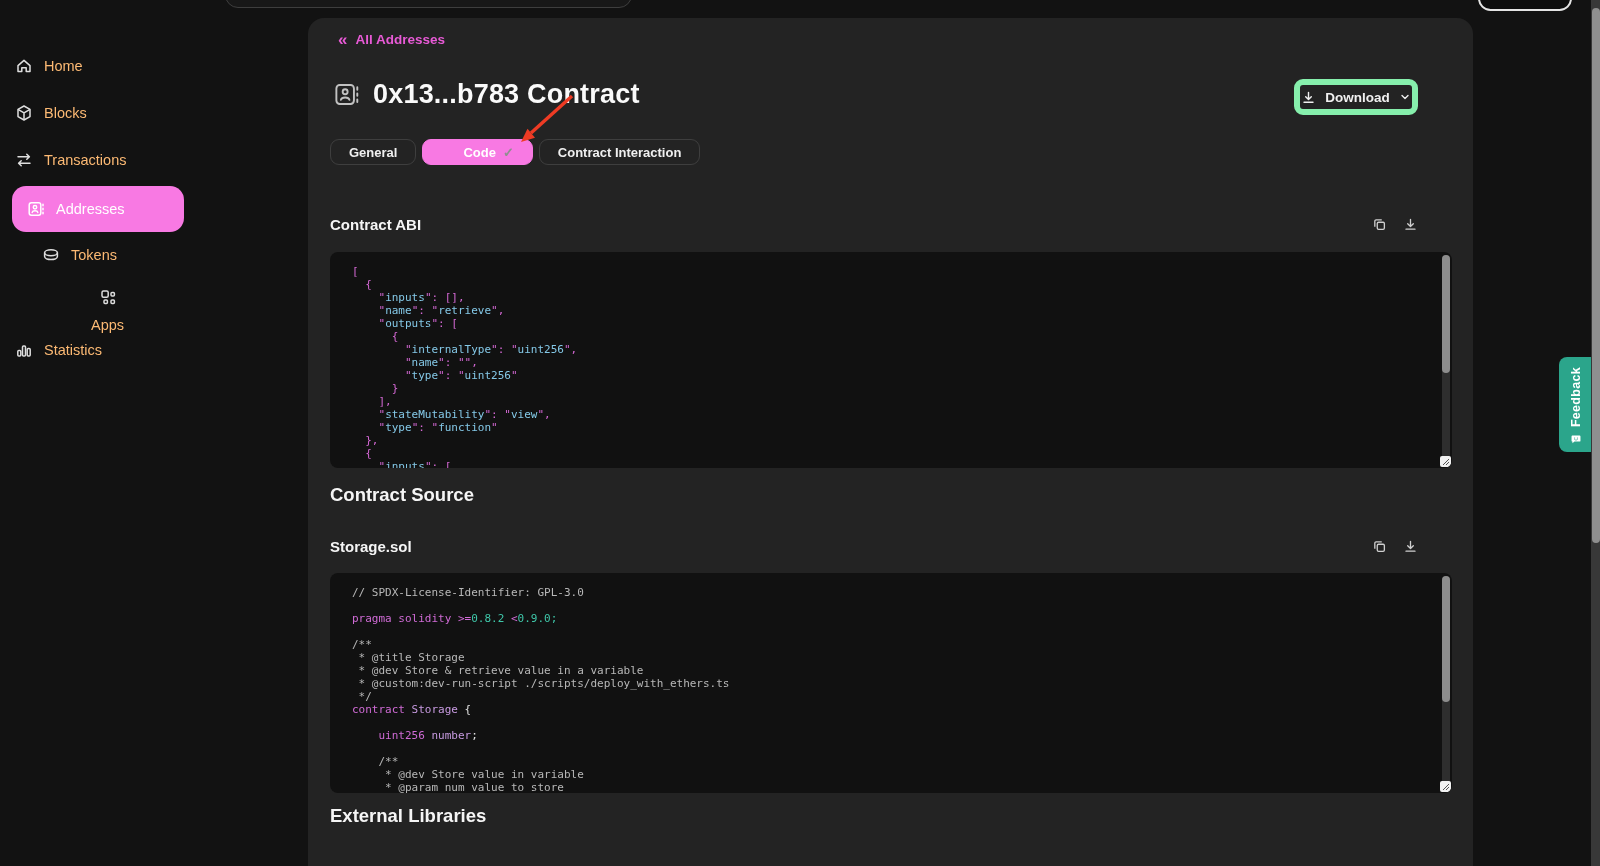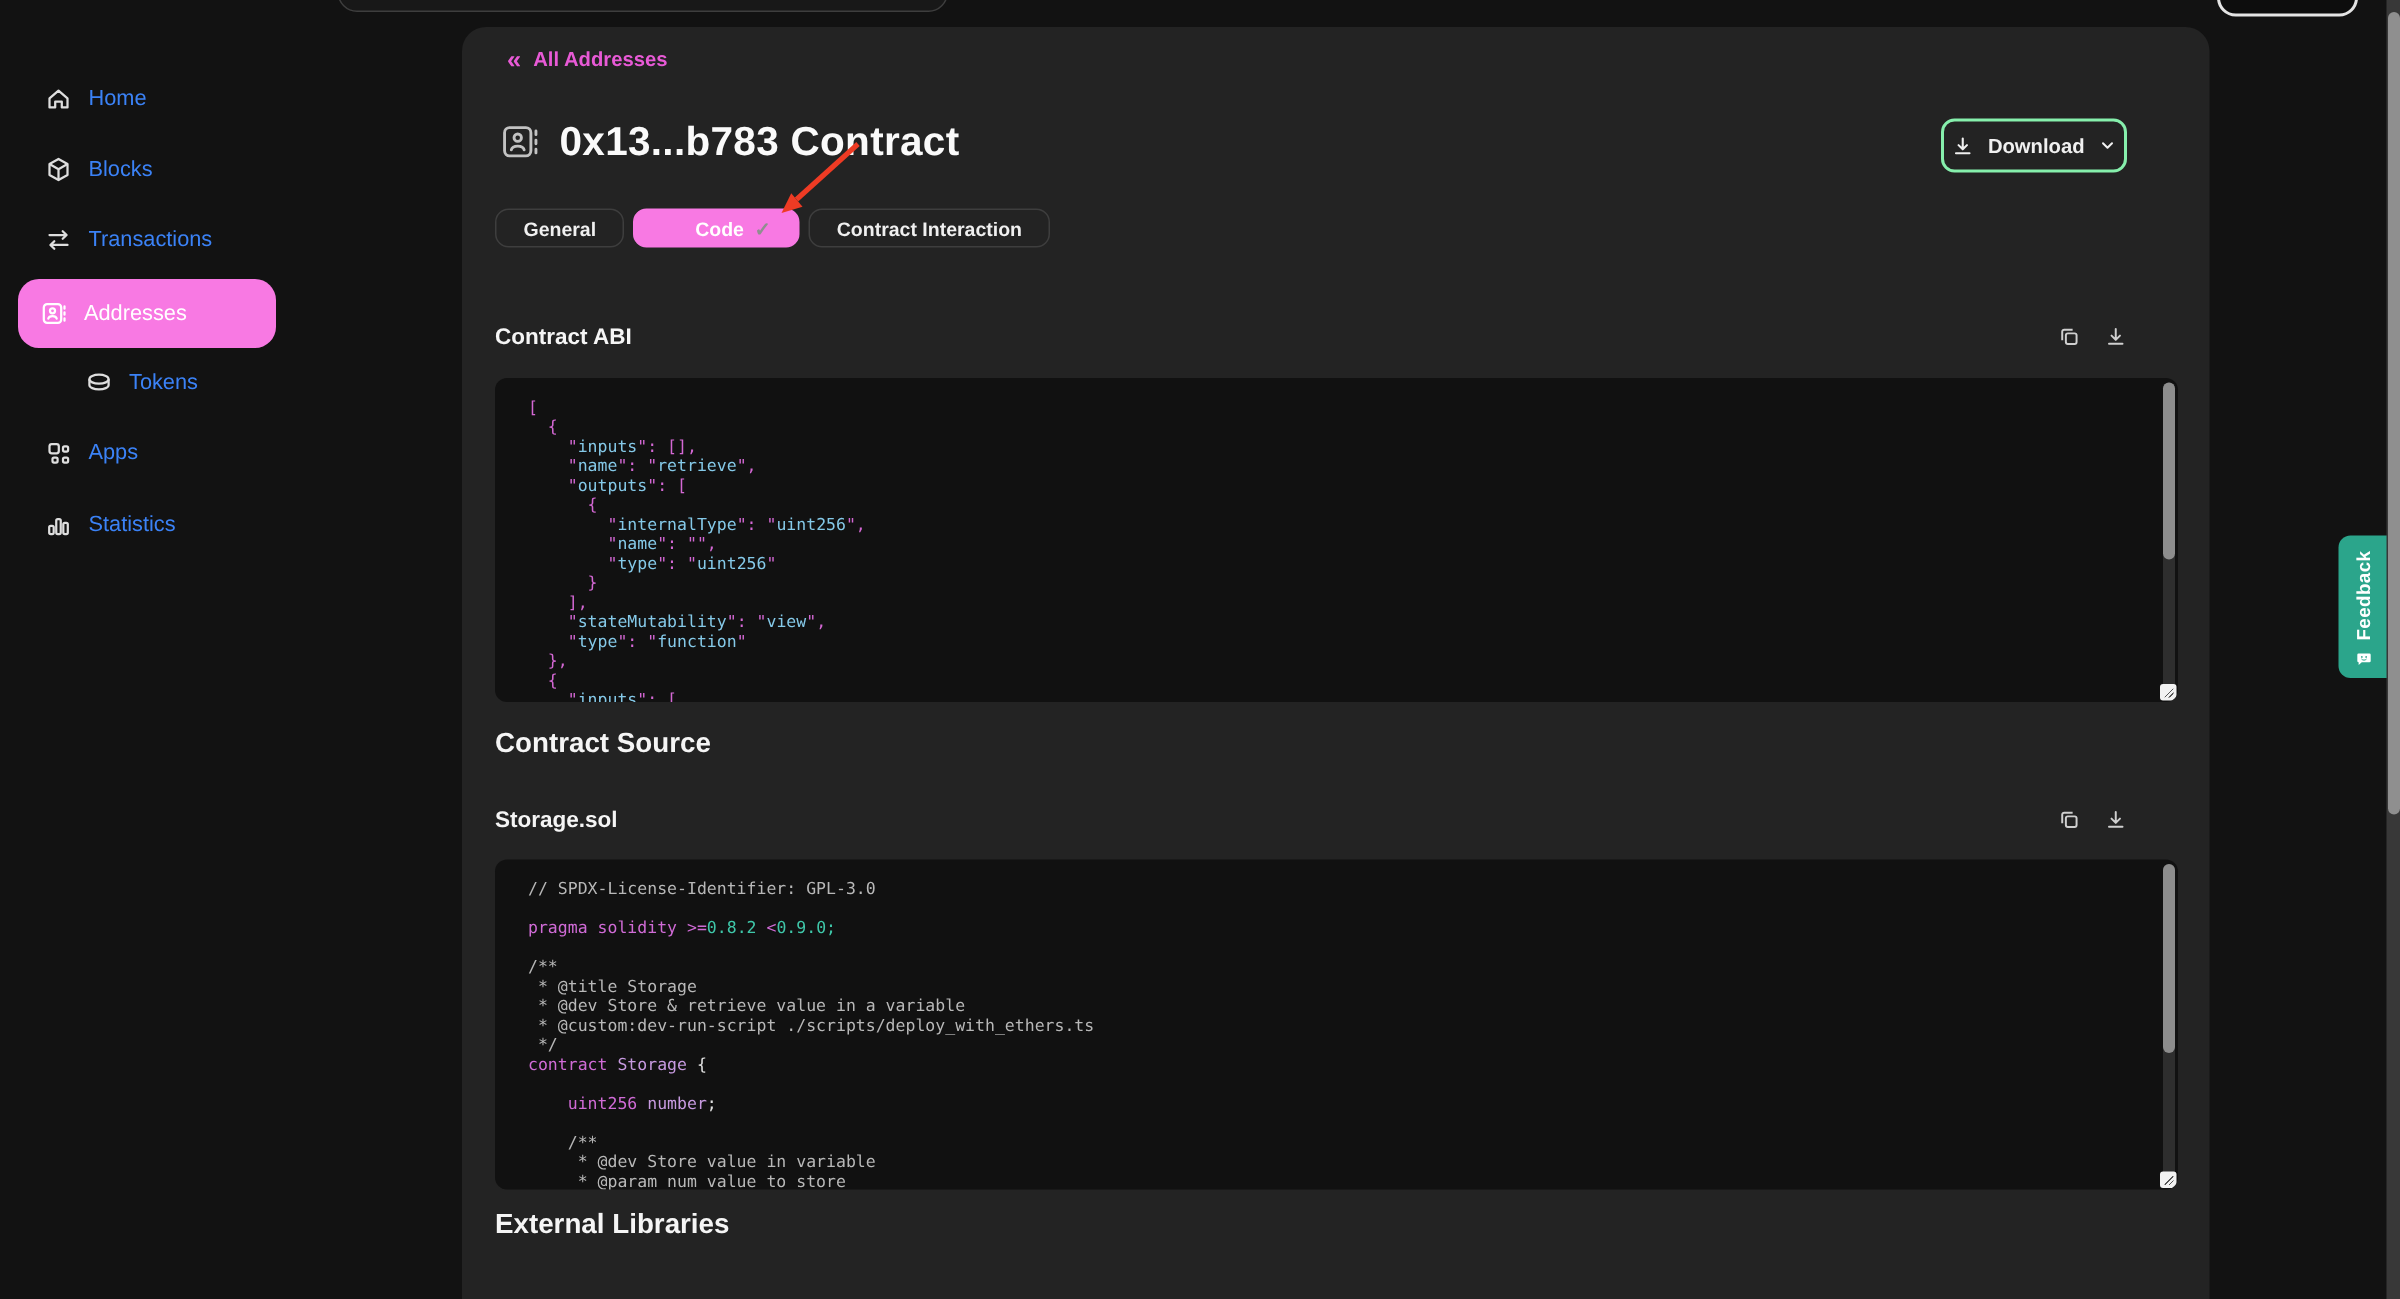--- a/index.html
+++ b/index.html
@@ -8,36 +8,36 @@
   .stage { position:relative; width:1600px; height:866px; }
 
   
   .search-remnant { position:absolute; left:225px; top:-30px; width:407px; height:38px;
     border:1px solid #3e3e3e; border-radius:13px; background:#181818; }
   .connect-remnant { position:absolute; left:1478px; top:-14px; width:94px; height:25px;
     border:2px solid #e4e4e4; border-radius:13px; background:#0d0d0d; }
 
   
   .sidebar { position:absolute; left:0; top:0; width:300px; height:866px; }
-  .nav-item { position:absolute; left:15px; height:28px; display:flex; align-items:center; gap:11px;
-    padding-left:15px; color:#3b82f6; font-size:14.5px; font-weight:500; cursor:pointer; width:200px; }
+  .nav-item { position:absolute; left:0; height:28px; display:flex; align-items:center; gap:11px;
+    padding-left:15px; color:#fdba74; font-size:14.5px; font-weight:500; cursor:pointer; width:200px; }
   .nav-item svg { flex:0 0 18px; }
   .nav-item.active { left:12px; width:172px; height:46px; border-radius:14px;
     background:var(--c-pink); color:#fff; }
 
   
   .panel { position:absolute; left:308px; top:18px; width:1165px; height:848px;
     background:#232323; border-radius:16px 16px 0 0; }
   .back-link { position:absolute; left:30px; top:14px; color:var(--c-pink_link);
     font-size:13.5px; font-weight:700; display:flex; gap:8px; align-items:center; cursor:pointer; }
   .back-link .laquo { font-size:17px; line-height:13px; }
   .title-row { position:absolute; left:25px; top:61px; display:flex; align-items:center; gap:13px; }
   .page-title { font-size:27px; font-weight:600; color:#fafafa; letter-spacing:.2px; }
   .download-btn { position:absolute; left:986px; top:61px; width:124px; height:36px;
-    border:2px solid #86efac; border-radius:9px; background:transparent; color:#f0f0f0;
+    border:6px solid #86efac; border-radius:9px; background:transparent; color:#f0f0f0;
     display:flex; align-items:center; justify-content:center; gap:9px; font-size:13.5px; font-weight:600; cursor:pointer; }
 
   .tabs { position:absolute; left:22px; top:121px; display:flex; gap:6px; }
   .tab { height:26px; border:1px solid #3e3e3e; border-radius:9px; background:transparent;
     color:#f0f0f0; font-size:13px; font-weight:600; padding:0 18px; display:flex; align-items:center;
     gap:7px; cursor:pointer; font-family:"Liberation Sans", sans-serif; }
   .tab.active { background:var(--c-pink); border-color:var(--c-pink); color:#fff;padding-left:40px; }
   .tab .check { color:#8f8f8f; font-size:13px; font-weight:700; }
 
   .section-title-sm { position:absolute; left:22px; font-size:15px; font-weight:700; color:#f5f5f5; }
@@ -114,21 +114,21 @@
         </svg>
       <span>Addresses</span>
     </div>
     <div class="nav-item" style="top:241px;margin-left:27px;">
       <svg width="18" height="18" viewBox="0 0 18 18" fill="none" stroke="#dedede" stroke-width="1.5">
           <ellipse cx="9" cy="6.8" rx="6.4" ry="3"></ellipse>
           <path d="M2.6 6.8 V10.6 c0 1.7 2.9 3 6.4 3 s6.4 -1.3 6.4 -3 V6.8"></path>
         </svg>
       <span>Tokens</span>
     </div>
-    <div class="nav-item" style="top:288px;">
+    <div class="nav-item" style="top:288px;flex-direction:column;">
       <svg width="18" height="18" viewBox="0 0 18 18" fill="none" stroke="#dedede" stroke-width="1.5" stroke-linejoin="round">
           <rect x="3" y="3" width="6.2" height="6.2" rx="1.5"></rect>
           <rect x="12" y="4.6" width="3.4" height="3.4" rx="1"></rect>
           <rect x="5" y="12" width="3.4" height="3.4" rx="1"></rect>
           <rect x="12" y="12" width="3.4" height="3.4" rx="1"></rect>
         </svg>
       <span>Apps</span>
     </div>
     <div class="nav-item" style="top:336px;">
       <svg width="18" height="18" viewBox="0 0 18 18" fill="none" stroke="#dedede" stroke-width="1.5" stroke-linejoin="round">

